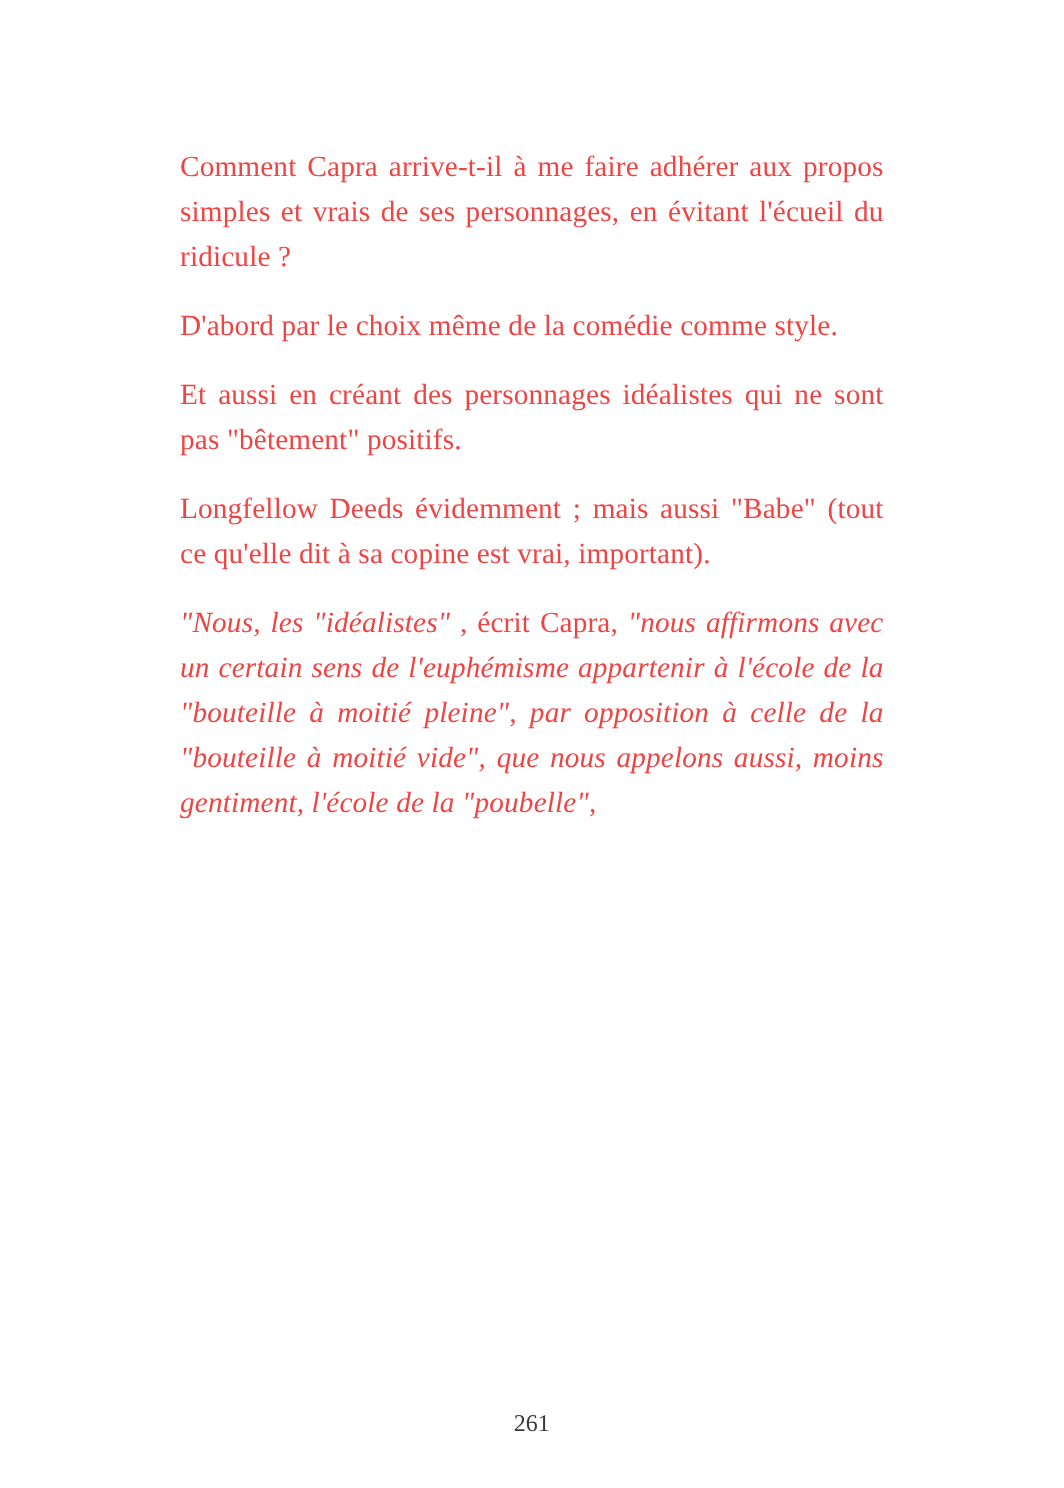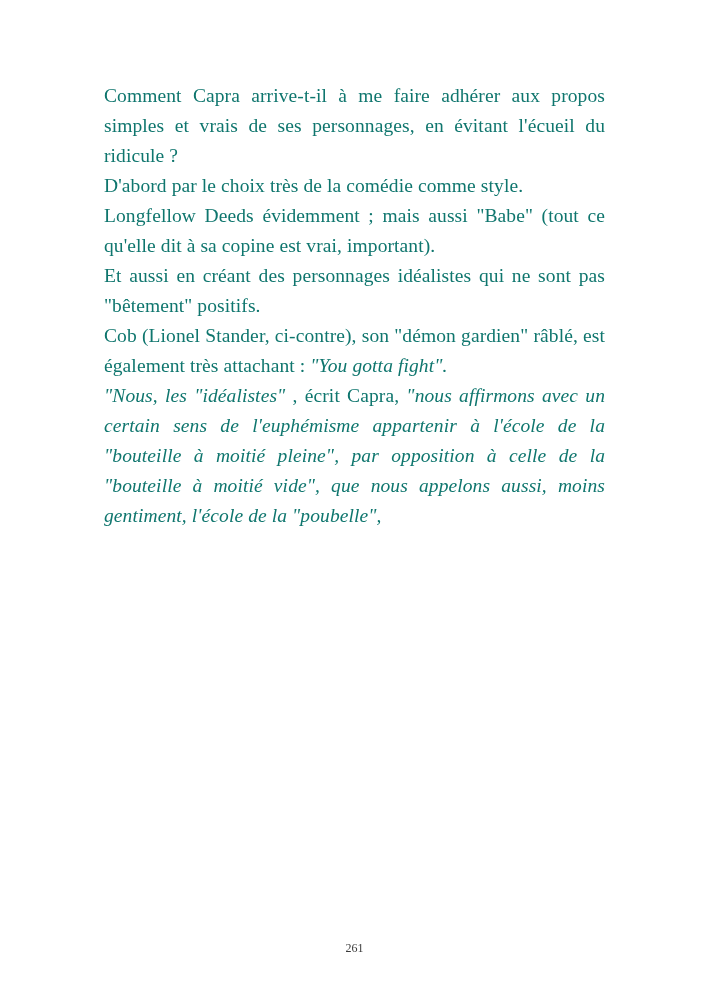--- a/index.html
+++ b/index.html
@@ -15,45 +15,44 @@
       font-family: "Liberation Serif", "DejaVu Serif", serif;
       color: #222222;
     }
     .text-block {
       position: absolute;
       left: 104px;
       top: 81px;
       width: 501px;
     }
     .para {
-      margin: 0;
+      margin: 16px;
       font-size: 19.5px;
       line-height: 30px;
       text-align: justify;
-      color: #0f766e;
+      color: #ef4444;
       letter-spacing: 0.1px;
     }
     .para .it {
       font-style: italic;
     }
     .page-number {
       position: absolute;
       left: 0;
       top: 941px;
       width: 709px;
       text-align: center;
-      font-size: 12px;
+      font-size: 16px;
       color: #3a3a3a;
     }
   </style>
 </head>
 <body>
 
 <div class="text-block" id="paragraphs">
     <p class="para"><span>Comment Capra arrive-t-il à me faire adhérer aux propos simples et vrais de ses personnages, en évitant l'écueil du ridicule ?</span></p>
-    <p class="para"><span>D'abord par le choix très de la comédie comme style.</span></p>
+    <p class="para"><span>D'abord par le choix même de la comédie comme style.</span></p>
+    <p class="para"><span>Et aussi en créant des personnages idéalistes qui ne sont pas "bêtement" positifs.</span></p>
     <p class="para"><span>Longfellow Deeds évidemment ; mais aussi "Babe" (tout ce qu'elle dit à sa copine est vrai, important).</span></p>
-    <p class="para"><span>Et aussi en créant des personnages idéalistes qui ne sont pas "bêtement" positifs.</span></p>
-    <p class="para"><span>Cob (Lionel Stander, ci-contre), son "démon gardien" râblé, est également très attachant : </span><span class="it">"You gotta fight".</span></p>
     <p class="para"><span class="it">"Nous, les "idéalistes"</span><span> , écrit Capra, </span><span class="it">"nous affirmons avec un certain sens de l'euphémisme appartenir à l'école de la "bouteille à moitié pleine", par opposition à celle de la "bouteille à moitié vide", que nous appelons aussi, moins gentiment, l'école de la "poubelle",</span></p>
   </div>
 
 <div class="page-number">261</div>
 
 </body></html>

